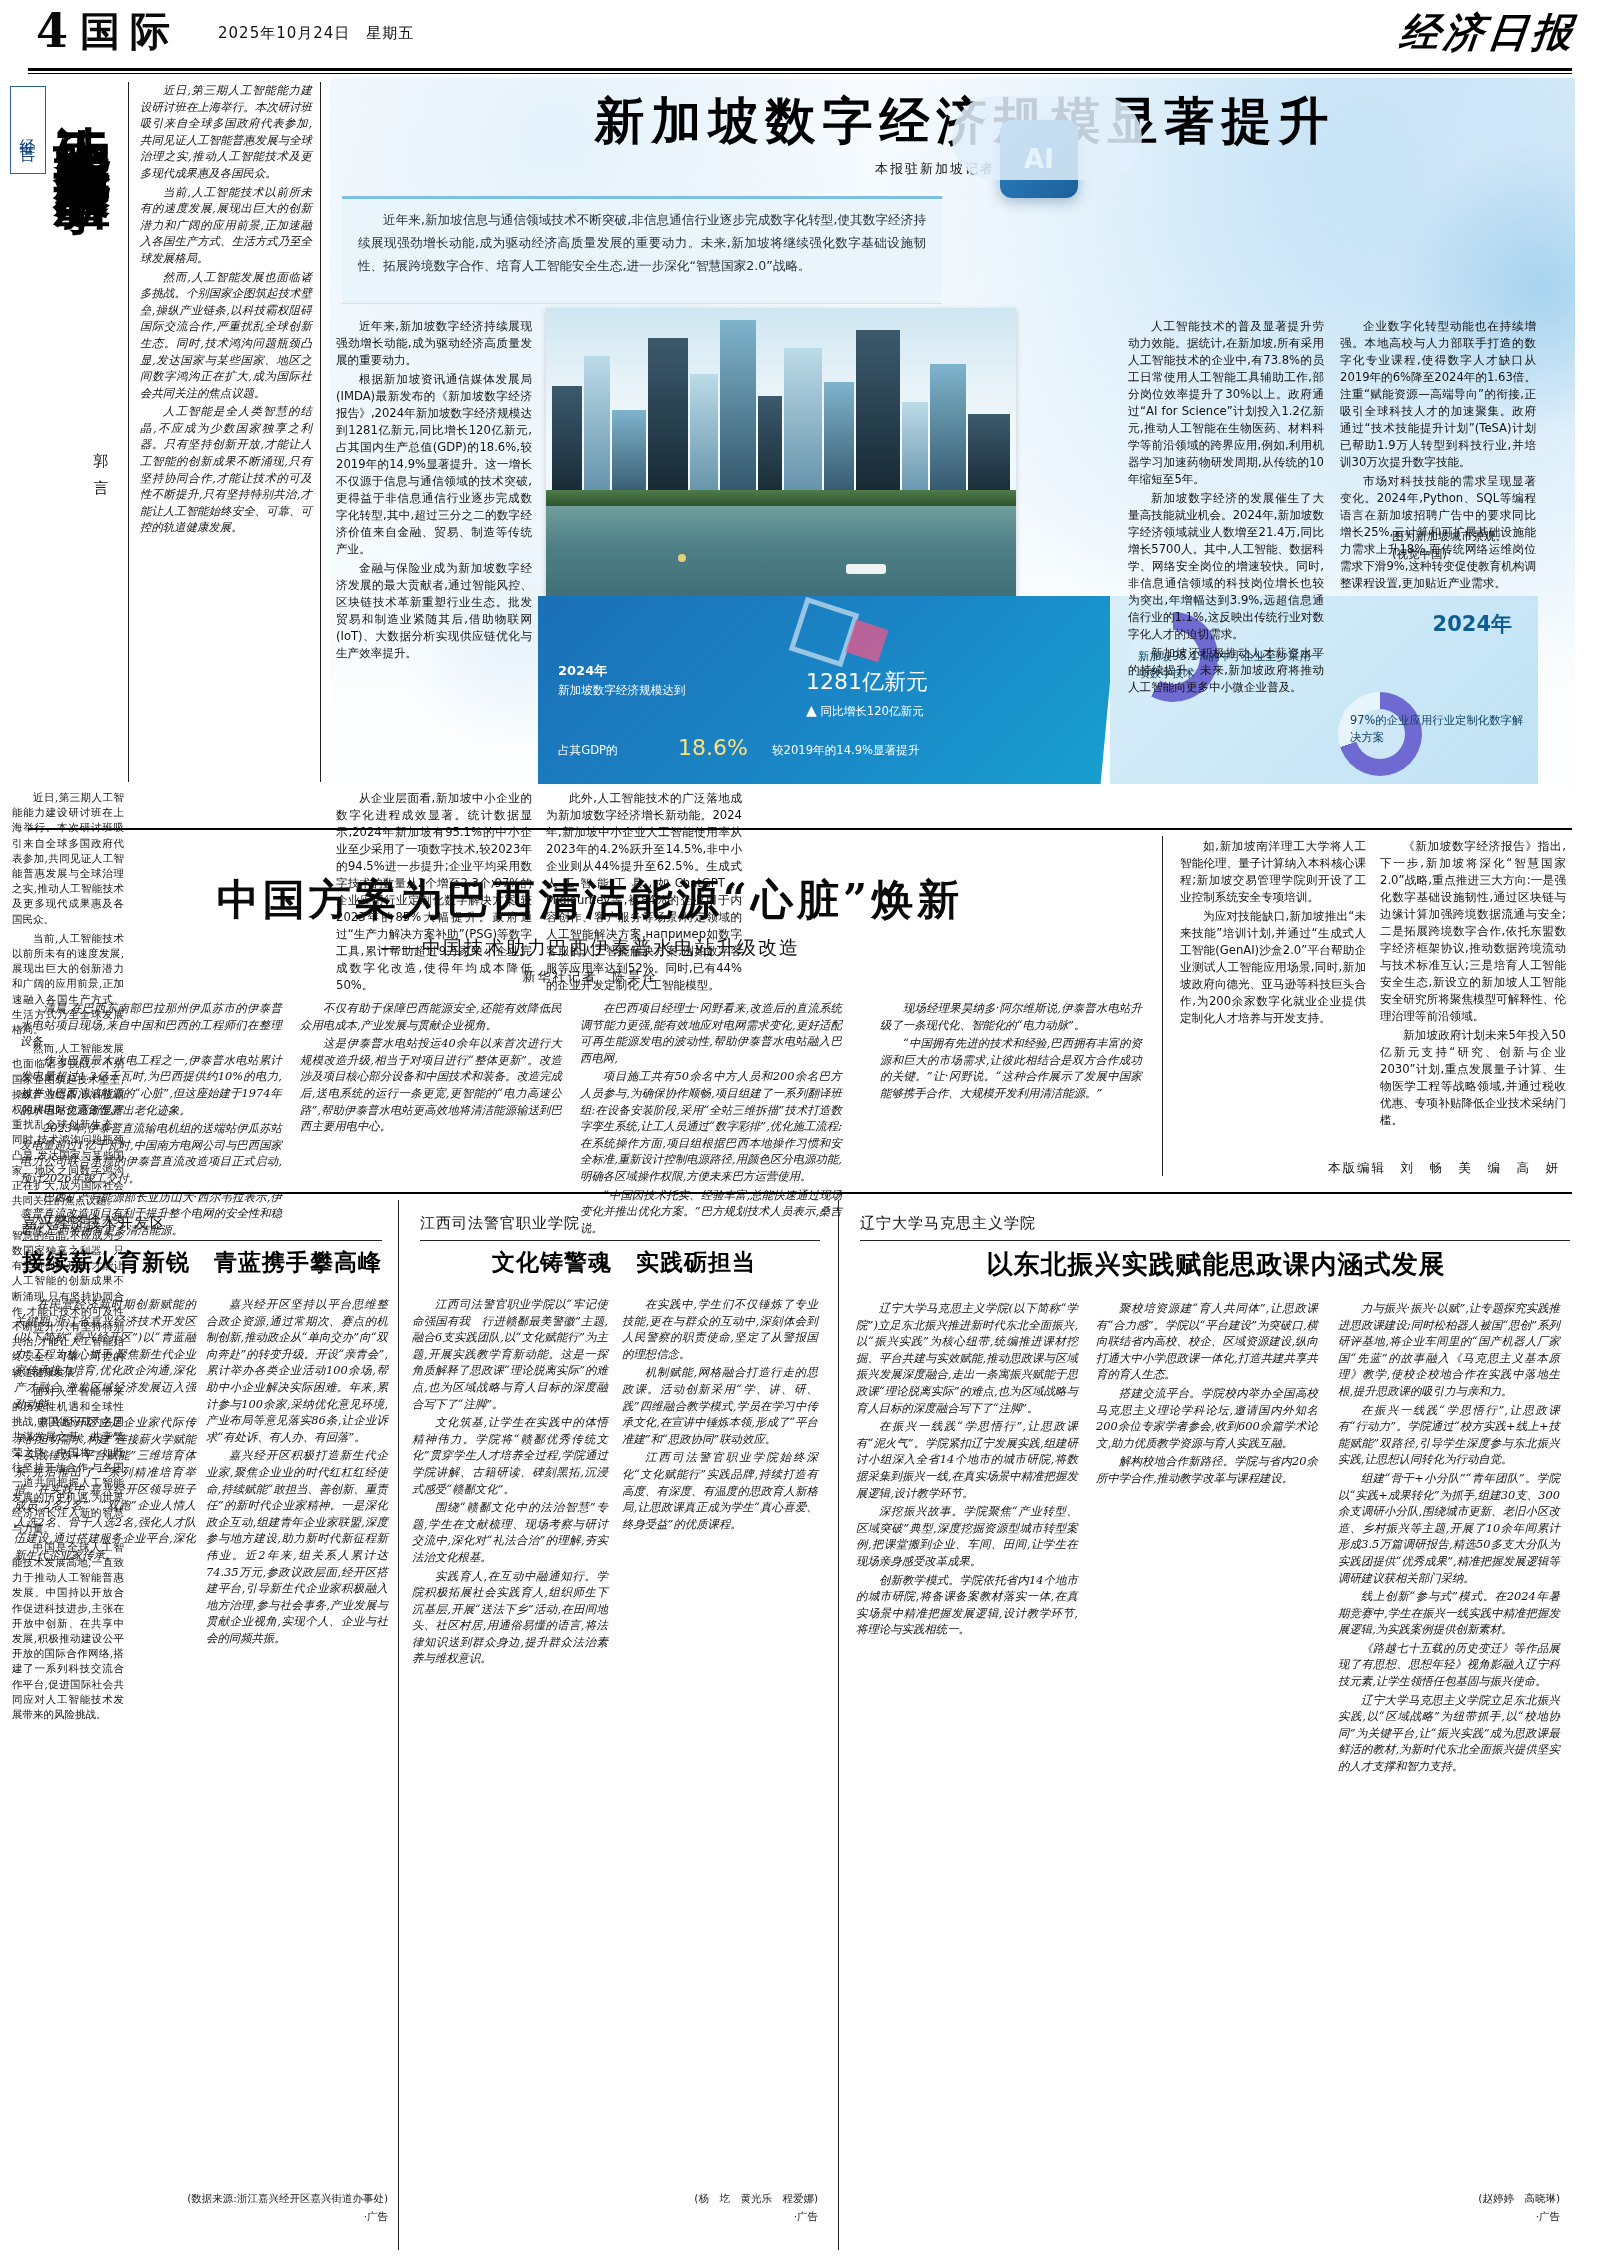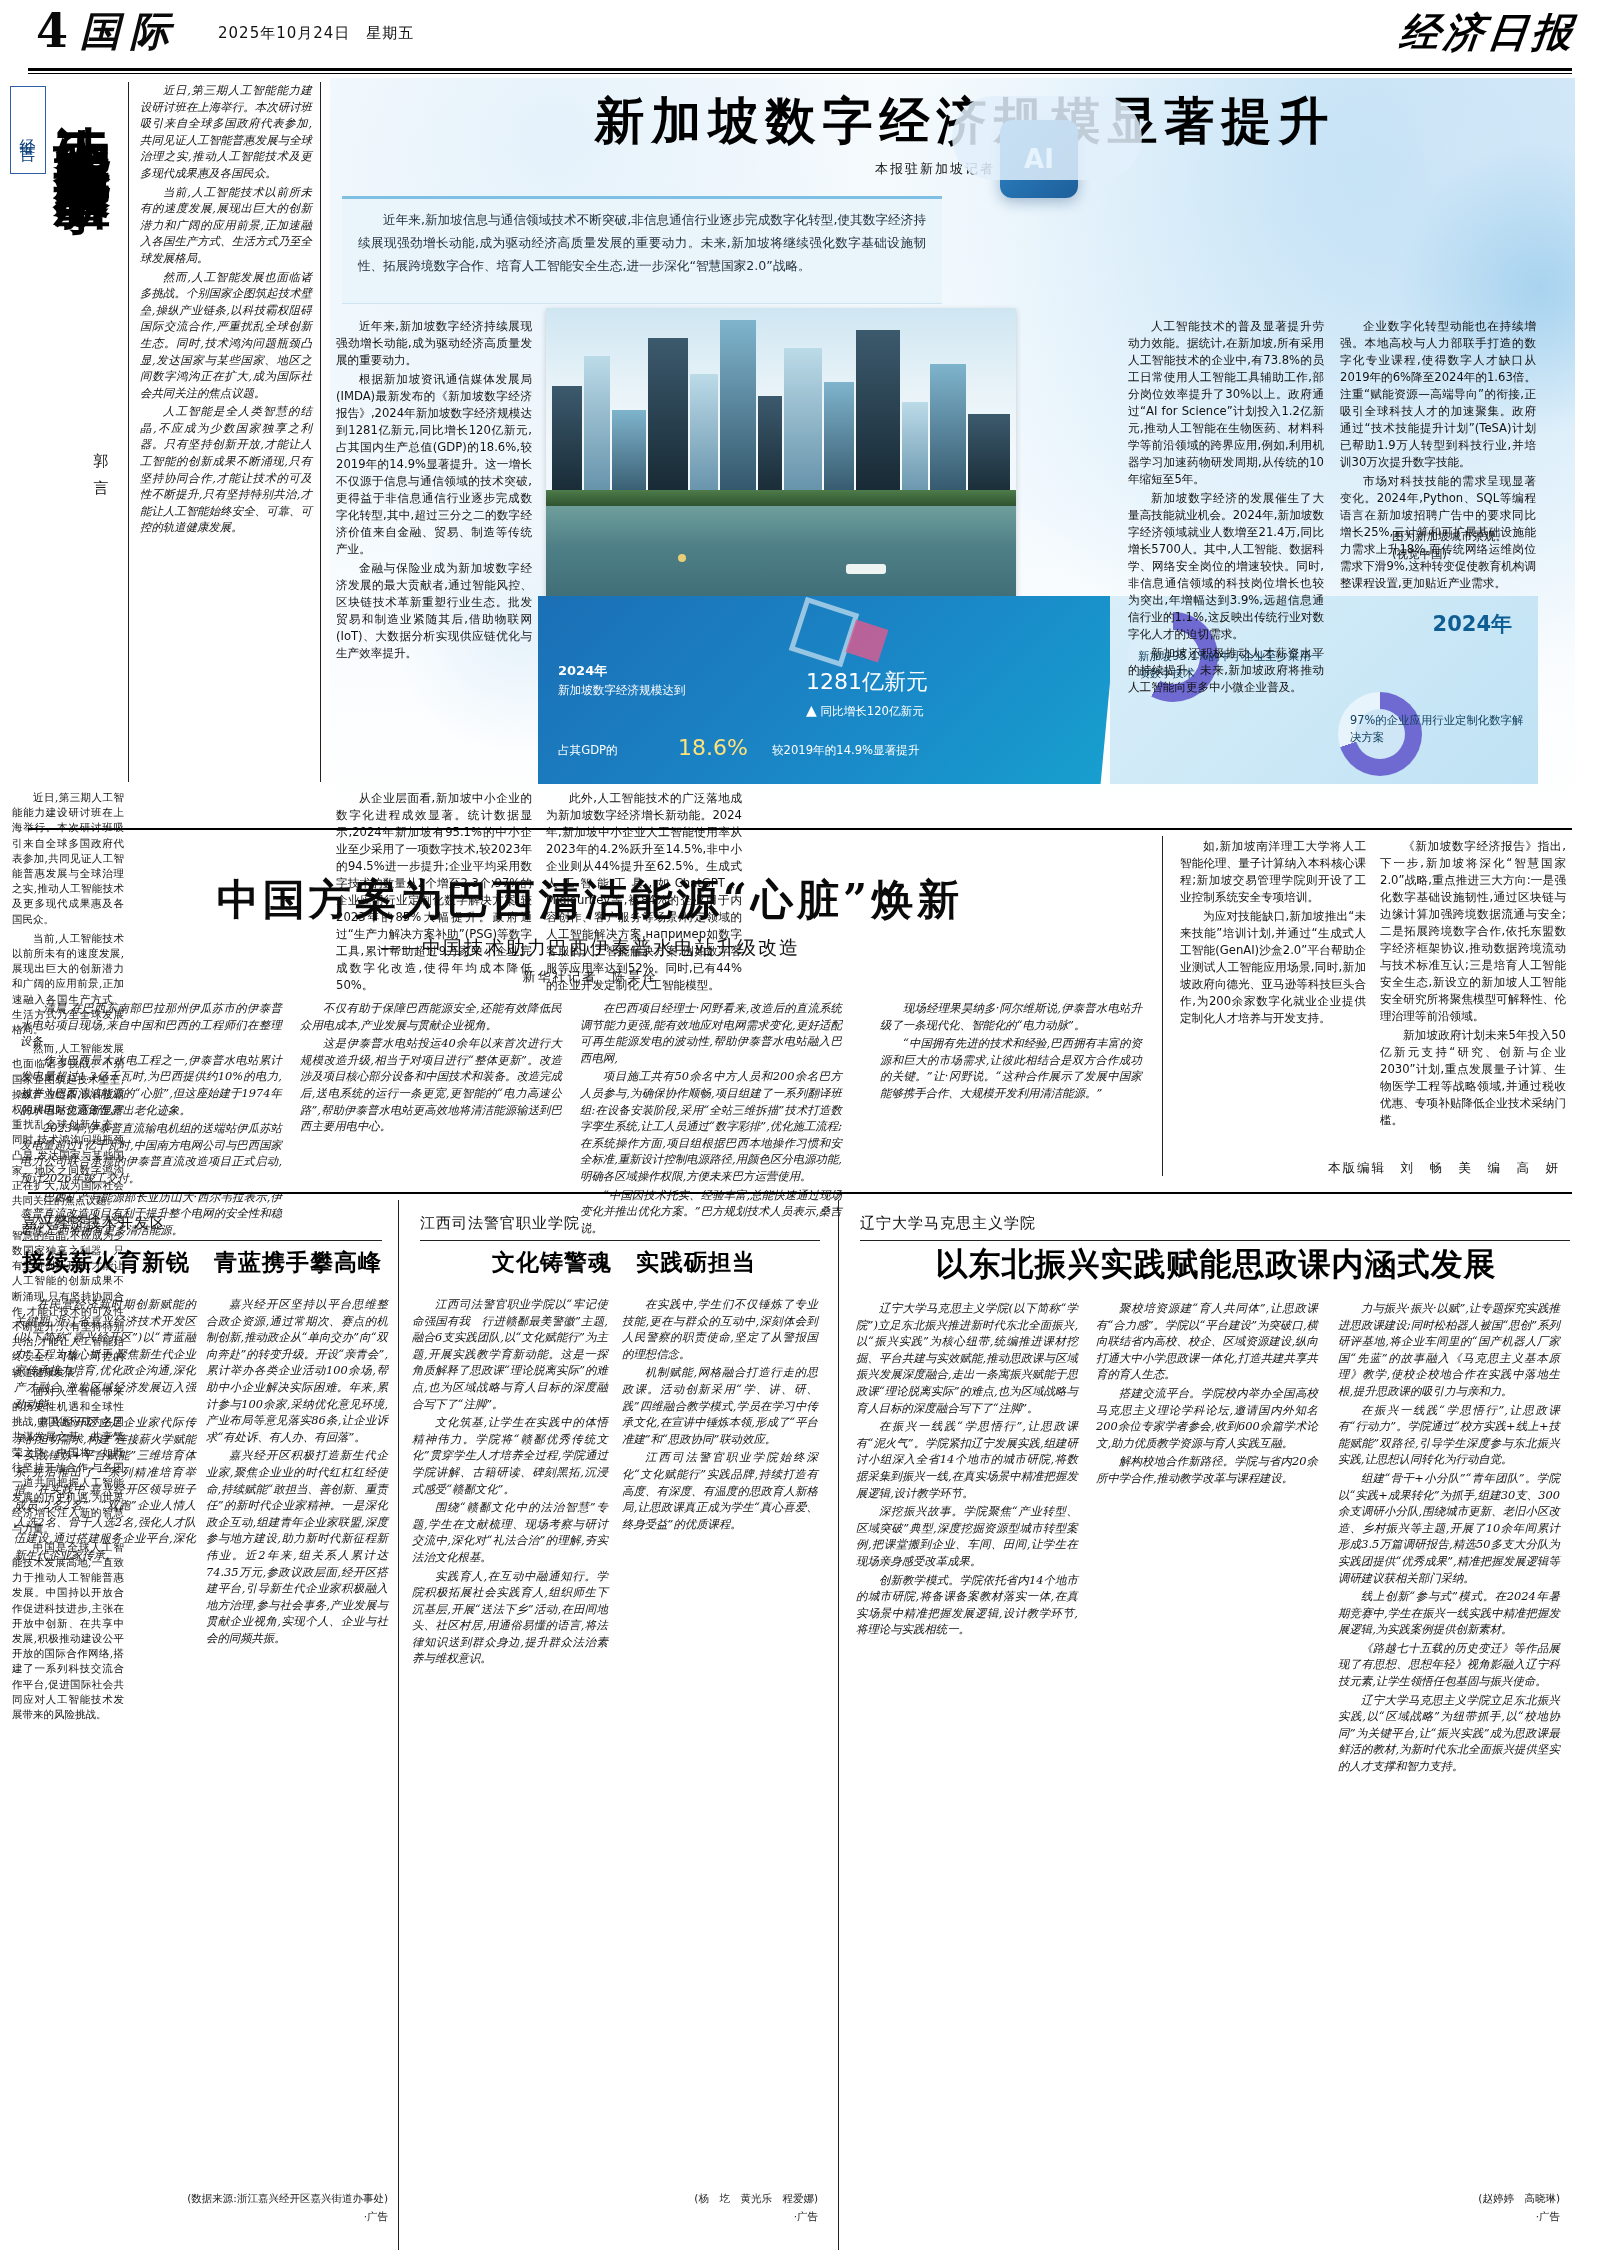--- a/index.html
+++ b/index.html
@@ -16,21 +16,21 @@
   
   .masthead{position:absolute;left:0;top:0;width:1600px;height:68px;}
   .pageno{
     position:absolute;left:36px;top:8px;
     font-family:"DejaVu Serif","Liberation Serif",serif;
     font-weight:bold;font-size:46px;line-height:46px;letter-spacing:0;
   }
   .secname{
     position:absolute;left:80px;top:8px;
     font-family:"DejaVu Serif","Liberation Serif",serif;
-    font-weight:bold;font-size:40px;line-height:46px;letter-spacing:10px;font-style:italic;
+    font-weight:bold;font-size:40px;line-height:46px;letter-spacing:10px;
   }
   .pubdate{
     position:absolute;left:218px;top:24px;
     font-size:15px;line-height:18px;letter-spacing:1px;color:#111;
   }
   .brand{
     position:absolute;right:24px;top:6px;
     font-family:"DejaVu Serif","Liberation Serif",serif;
     font-style:italic;font-weight:bold;
     font-size:40px;line-height:52px;letter-spacing:4px;
@@ -220,21 +220,21 @@
   .ad-org{
     position:absolute;
     font-family:"DejaVu Sans","Liberation Sans",sans-serif;
     font-size:15px;line-height:22px;color:#111;letter-spacing:1px;
   }
   .ad-head{
     position:absolute;
     font-family:"DejaVu Serif","Liberation Serif",serif;
     font-weight:bold;font-size:23px;line-height:32px;letter-spacing:1px;color:#000;
   }
-  .ad-head.big{font-size:32px;line-height:36px;}
+  .ad-head.big{font-size:26px;line-height:36px;}
   .ad-tail{position:absolute;font-size:10.5px;color:#222;text-align:right;}
 
   .editor-line{
     position:absolute;right:40px;top:1160px;
     font-size:12.5px;letter-spacing:2px;color:#111;
   }
 </style>
 </head>
 <body>
 

